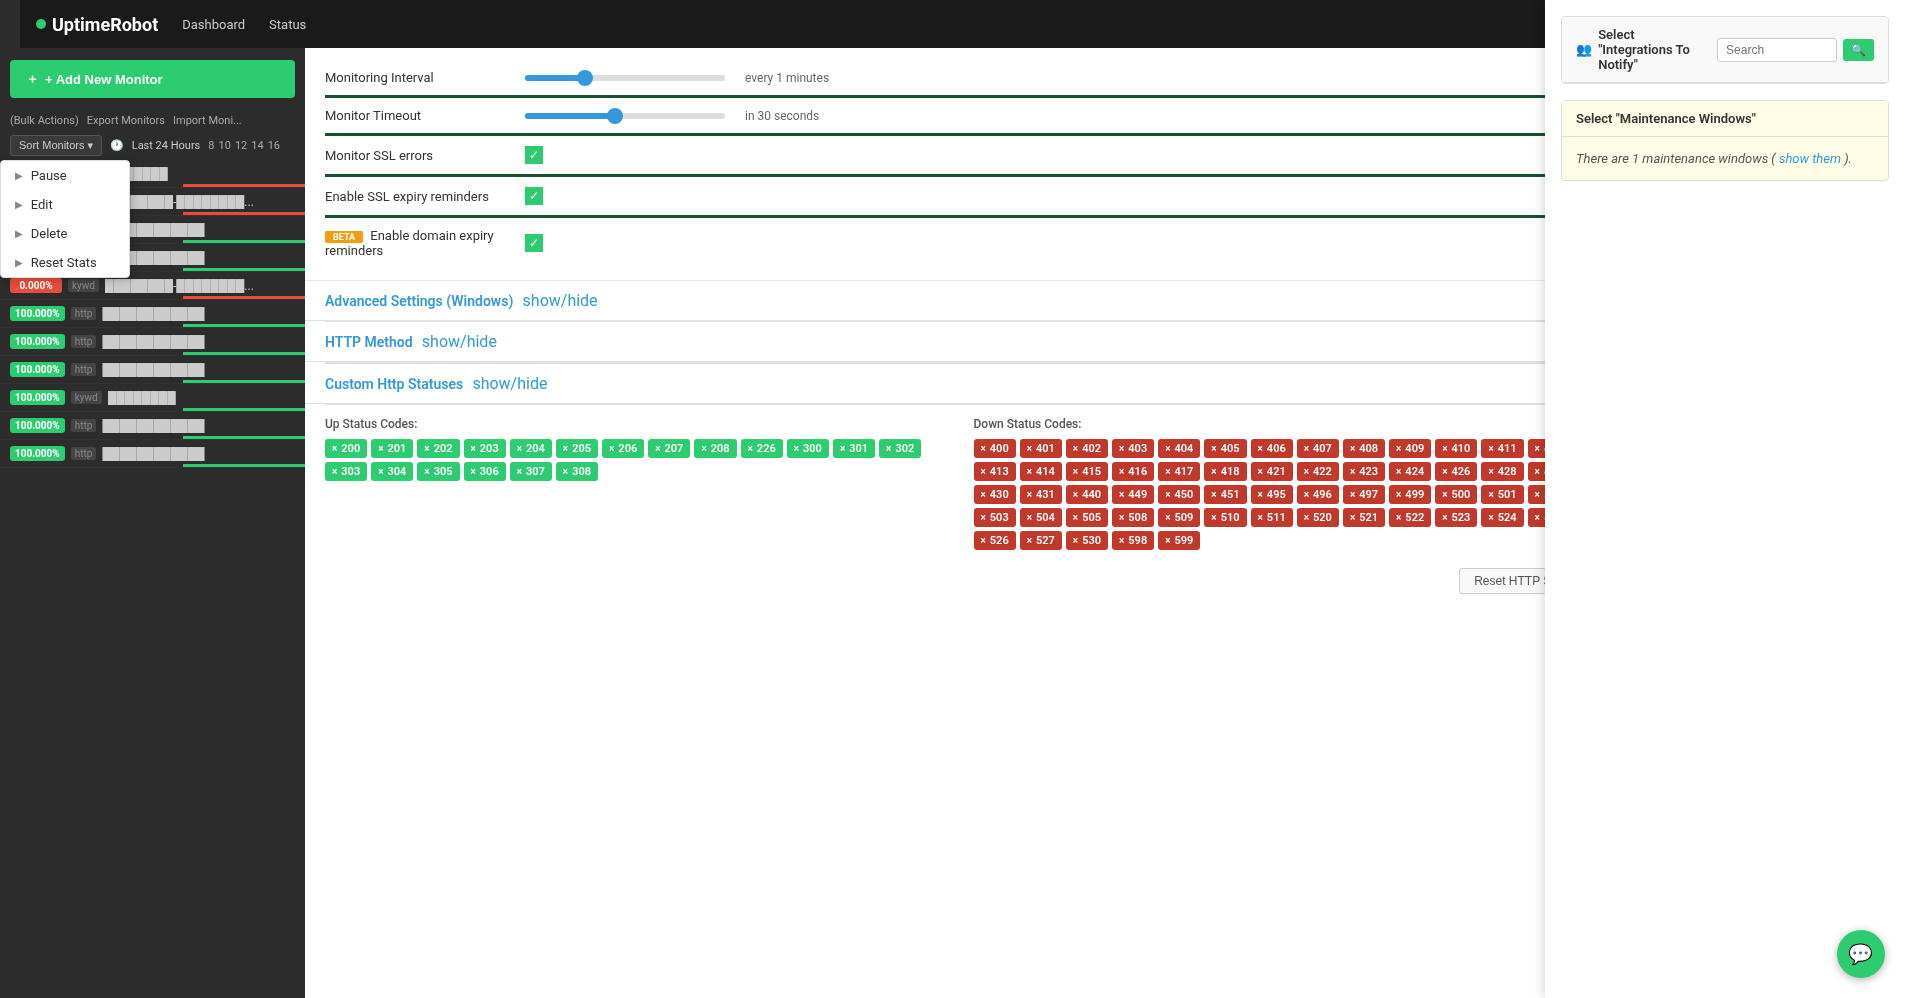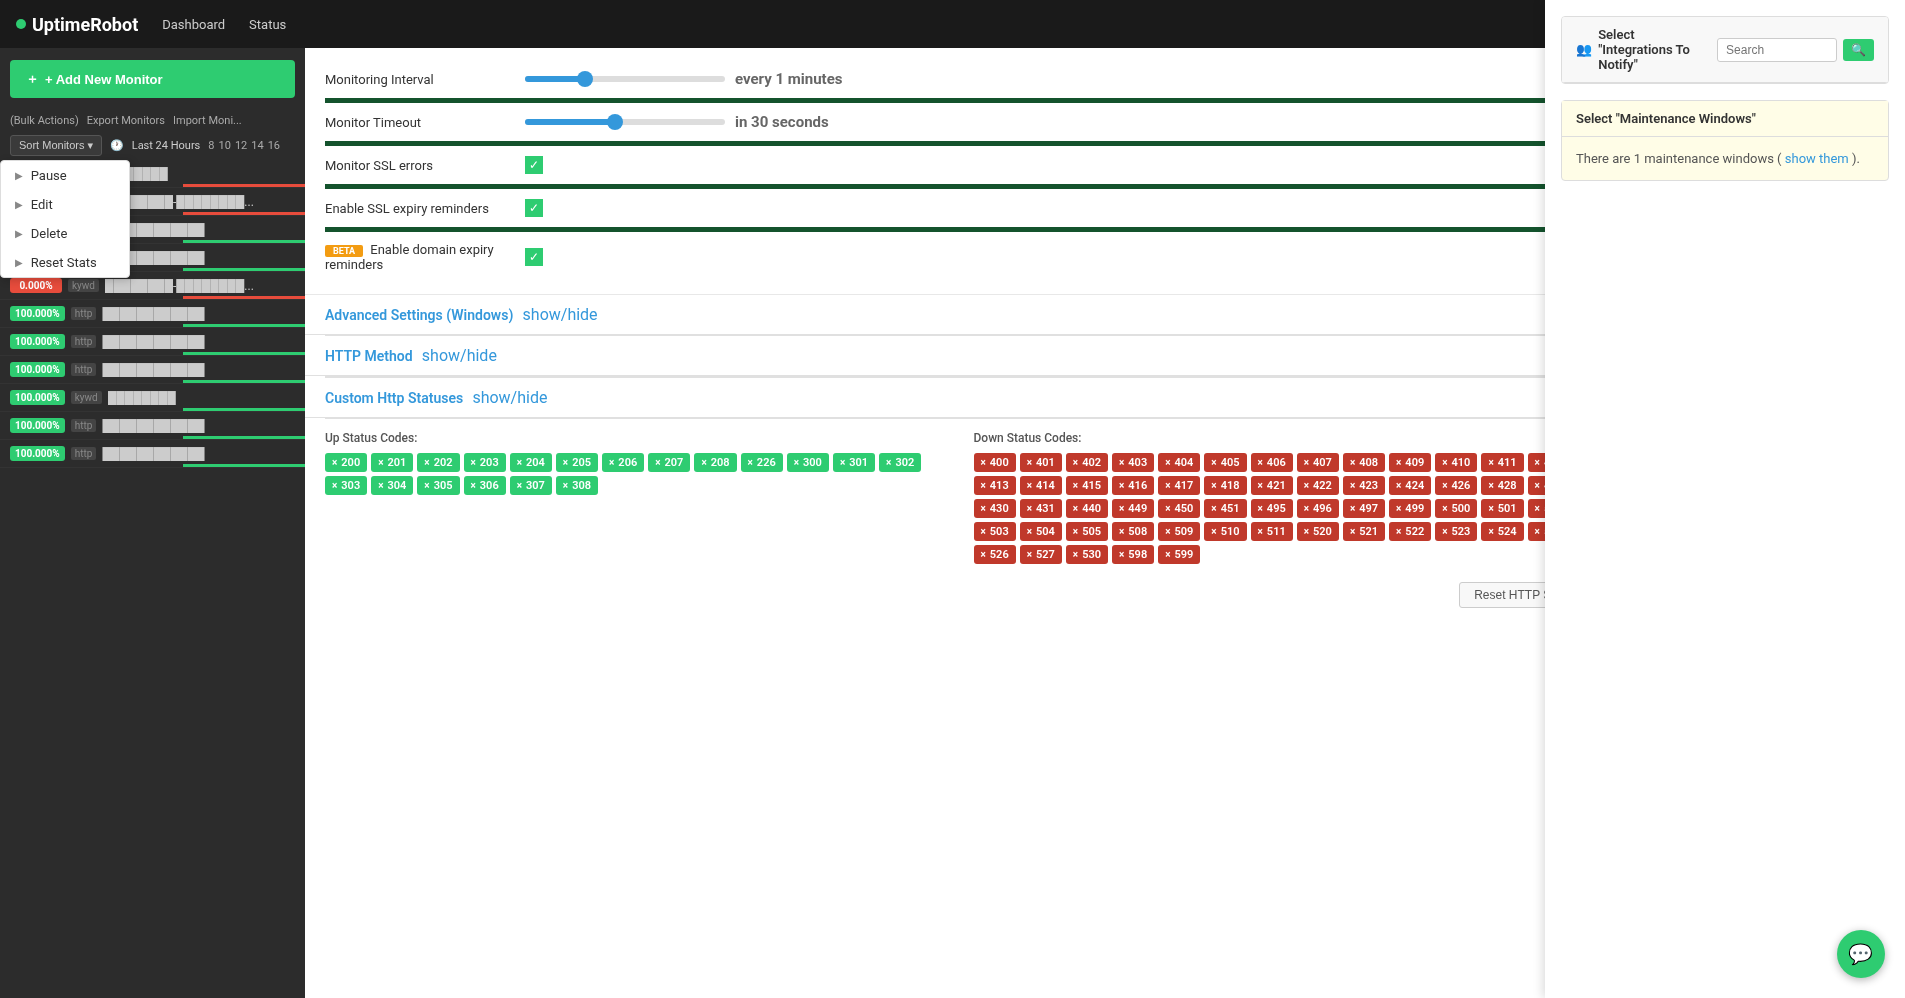--- a/index.html
+++ b/index.html
@@ -8,20 +8,21 @@
     
     .topnav {
       background: #1a1a1a;
       height: 48px;
       display: flex;
       align-items: center;
       padding: 0 16px;
       gap: 24px;
       position: relative;
       z-index: 10;
+      margin-left: 20px;
     }
     .logo { color: white; font-size: 18px; font-weight: 700; display: flex; align-items: center; gap: 6px; }
     .logo-dot { width: 10px; height: 10px; background: #2ecc71; border-radius: 50%; display: inline-block; }
     .nav-link { color: #ccc; font-size: 13px; cursor: pointer; }
     .nav-right { margin-left: auto; display: flex; align-items: center; gap: 8px; }
     .user-avatar { width: 28px; height: 28px; border-radius: 50%; background: #555; display: flex; align-items: center; justify-content: center; color: #aaa; font-size: 14px; }
     .user-email { color: #aaa; font-size: 12px; }
 
     
     .layout { display: flex; height: calc(100vh - 48px); }
@@ -101,30 +102,30 @@
 
     
     .modal-panel {
       background: white;
       width: 100%;
       min-height: 100%;
       padding: 0;
     }
 
     .form-section { padding: 12px 20px; border-bottom: 1px solid #e8e8e8; }
-    .form-row { display: flex; align-items: center; padding: 10px 0; border-bottom: 5px solid #14532d; }
+    .form-row { display: flex; align-items: center; padding: 10px 0; border-bottom: 3px solid #14532d; }
     .form-row:last-child { border-bottom: none; }
     .form-label { width: 200px; color: #333; font-size: 13px; flex-shrink: 0; }
     .form-control-area { flex: 1; display: flex; align-items: center; gap: 8px; }
 
     
     .slider-track { position: relative; width: 200px; height: 6px; background: #ddd; border-radius: 3px; }
     .slider-fill { position: absolute; left: 0; top: 0; height: 6px; background: #3498db; border-radius: 3px; }
     .slider-thumb { position: absolute; top: -5px; width: 16px; height: 16px; background: #3498db; border-radius: 50%; cursor: pointer; }
-    .slider-label { font-size: 15px; color: #666; margin-left: 2px; font-weight: bold; }
+    .slider-label { font-size: 12px; color: #666; margin-left: 12px; }
 
     
     .checkbox-green { width: 18px; height: 18px; background: #2ecc71; border: none; display: inline-flex; align-items: center; justify-content: center; color: white; font-size: 12px; cursor: pointer; }
 
     
     .beta-badge { background: #f39c12; color: white; font-size: 9px; font-weight: 700; padding: 1px 8px; border-radius: 2px; margin-right: 4px; }
 
     
     .section-header {
       padding: 10px 20px;
@@ -188,21 +189,21 @@
       background: #fffde7;
     }
     .maintenance-header {
       background: #fffde7;
       border-bottom: 1px solid #ddd;
       padding: 10px 14px;
       font-size: 13px;
       font-weight: 600;
       color: #333;
     }
-    .maintenance-body { padding: 14px; font-size: 13px; color: #555; }
+    .maintenance-body { padding: 14px; font-size: 13px; color: #555; font-style: italic; }
     .show-them-link { color: #3498db; cursor: pointer; }
 
     
     .chat-bubble {
       position: fixed;
       bottom: 20px;
       right: 20px;
       width: 48px;
       height: 48px;
       background: #2ecc71;

